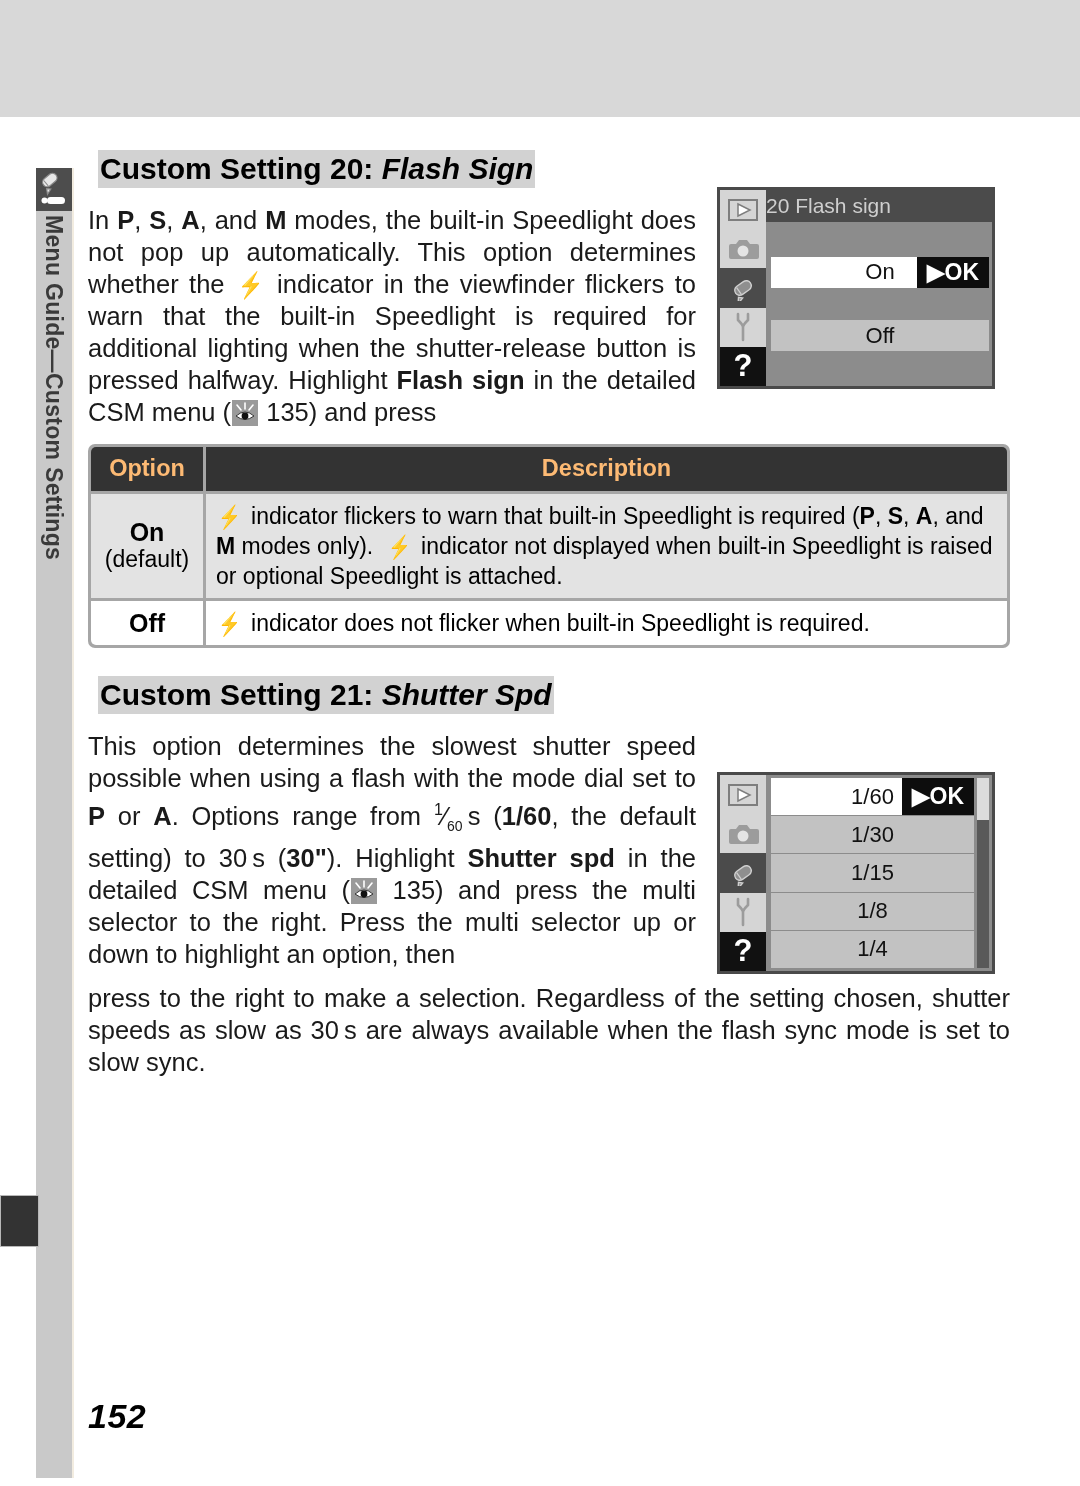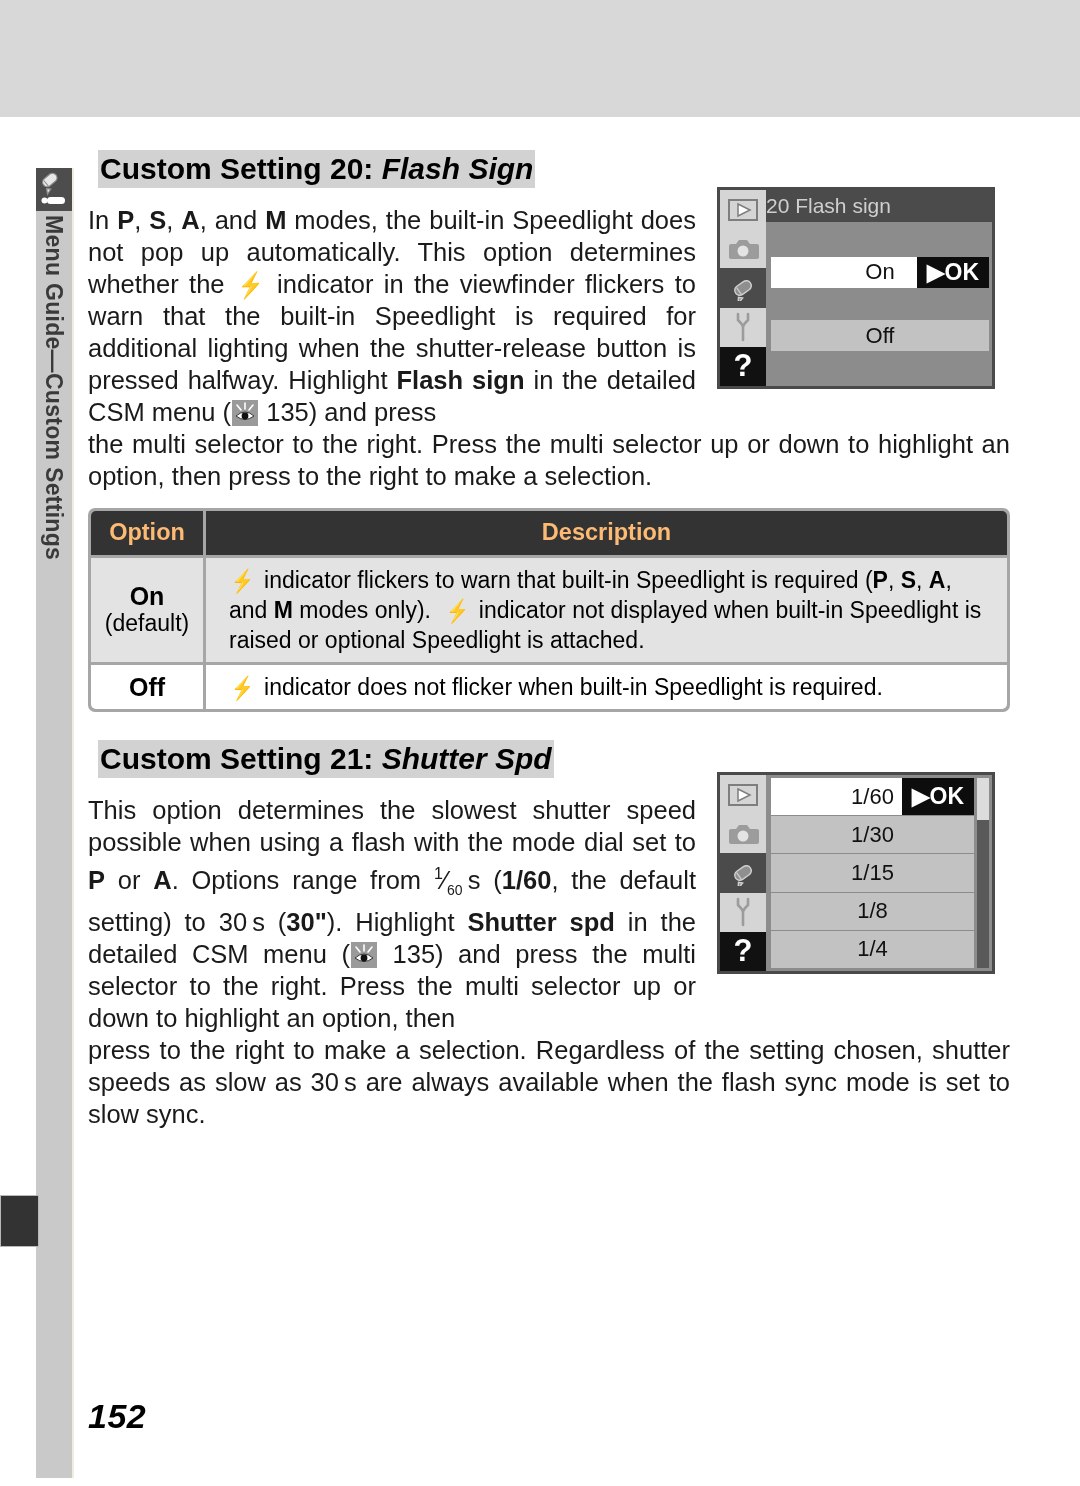--- a/index.html
+++ b/index.html
@@ -148,21 +148,21 @@
     background: #333333;
     color: #fdba74;
     font-weight: bold;
     padding: 8px 0 9px 0;
     font-size: 23.5px;
   }
   .opt-table th.c-opt { width: 112px; border-radius: 5px 0 0 0; }
   .opt-table th.c-desc { border-radius: 0 5px 0 0; }
   .opt-table td {
     background: #ffffff;
-    padding: 7px 23px;
+    padding: 7px 10px;
     vertical-align: middle;
     line-height: 30px;
   }
   .opt-table tr.shaded td { background: #e3e3e3; }
   .opt-table td.c-opt {
     text-align: center;
     padding: 7px 4px;
     line-height: 27px;
   }
   .opt-table td.c-opt .lbl { font-weight: bold; font-size: 25px; display:block; }
@@ -285,21 +285,20 @@
   <p class="body-text wrap-narrow" style="margin-top:6px;">In <b>P</b>, <b>S</b>, <b>A</b>, and <b>M</b> modes, the built-in Speedlight does not pop up automatically.  This option determines whether the <span class="bolt">⚡</span> indicator in the viewfinder flickers to warn that the built-in Speedlight is required for additional lighting when the shutter-release button is pressed halfway.  Highlight <b>Flash sign</b> in the detailed CSM menu (<span class="ref-icon"><svg width="24" height="24" viewBox="0 0 24 24">
           <g stroke="#ffffff" stroke-width="1.6" stroke-linecap="round">
             <line x1="12" y1="2" x2="12" y2="8"></line>
             <line x1="4" y1="4" x2="8" y2="9"></line>
             <line x1="20" y1="4" x2="16" y2="9"></line>
           </g>
           <path d="M3 15 Q12 7 21 15 Q12 22 3 15 Z" fill="#ffffff" stroke="#333" stroke-width="1"></path>
           <circle cx="12" cy="15" r="3.4" fill="#111111"></circle>
         </svg></span> <span>135</span>) and press</p>
 
-  <p class="body-text" style="margin-top:0; width:922px;">the multi selector to the right.  Press the multi selector up or down to highlight an option, then press to the right to make a selection.</p>
 
   <table class="opt-table" style="margin-top:16px;">
     <thead>
       <tr>
         <th class="c-opt">Option</th>
         <th class="c-desc">Description</th>
       </tr>
     </thead>
     <tbody>
       <tr class="shaded">
@@ -324,21 +323,21 @@
   <p class="body-text wrap-narrow" style="margin-top:6px;">This option determines the slowest shutter speed possible when using a flash with the mode dial set to <b>P</b> or <b>A</b>.  Options range from <sup style="font-size:16px">1</sup>⁄<sub style="font-size:14px">60</sub> s (<b>1/60</b>, the default setting) to 30 s (<b>30"</b>).  Highlight <b>Shutter spd</b> in the detailed CSM menu (<span class="ref-icon"><svg width="24" height="24" viewBox="0 0 24 24">
           <g stroke="#ffffff" stroke-width="1.6" stroke-linecap="round">
             <line x1="12" y1="2" x2="12" y2="8"></line>
             <line x1="4" y1="4" x2="8" y2="9"></line>
             <line x1="20" y1="4" x2="16" y2="9"></line>
           </g>
           <path d="M3 15 Q12 7 21 15 Q12 22 3 15 Z" fill="#ffffff" stroke="#333" stroke-width="1"></path>
           <circle cx="12" cy="15" r="3.4" fill="#111111"></circle>
         </svg></span> <span>135</span>) and press the multi selector to the right.  Press the multi selector up or down to highlight an option, then</p>
 
-  <p class="body-text" style="margin-top:0; width:922px;">press to the right to make a selection.  Regardless of the setting chosen, shutter speeds as slow as 30 s are always available when the flash sync mode is set to slow sync.</p>
+  <p class="body-text" style="margin-top:12px; width:922px;">press to the right to make a selection.  Regardless of the setting chosen, shutter speeds as slow as 30 s are always available when the flash sync mode is set to slow sync.</p>
 
 </div>
 
 <div class="lcd" id="lcd1">
   <div class="lcd-rail">
     <div class="tab">
       <svg width="30" height="22" viewBox="0 0 30 22">
           <rect x="1" y="1" width="28" height="20" fill="#d5d5d5" stroke="#7e7e7e" stroke-width="2"></rect>
           <path d="M10 5 L22 11 L10 17 Z" fill="#ffffff" stroke="#7e7e7e" stroke-width="1.5"></path>
         </svg>

